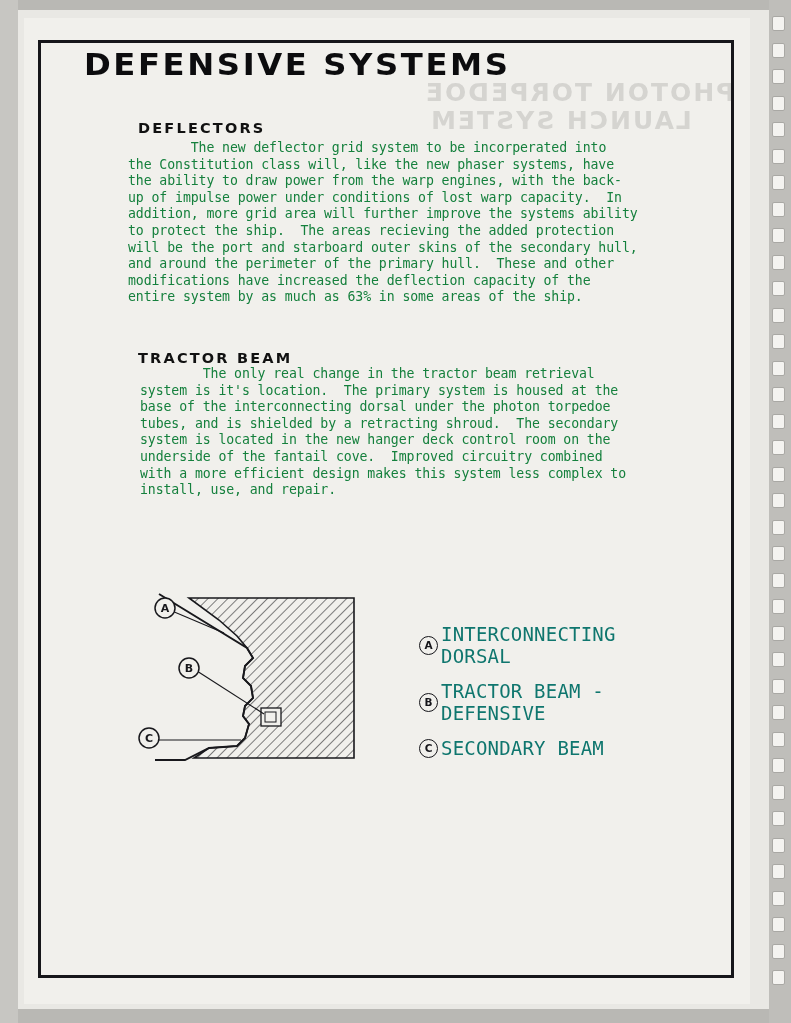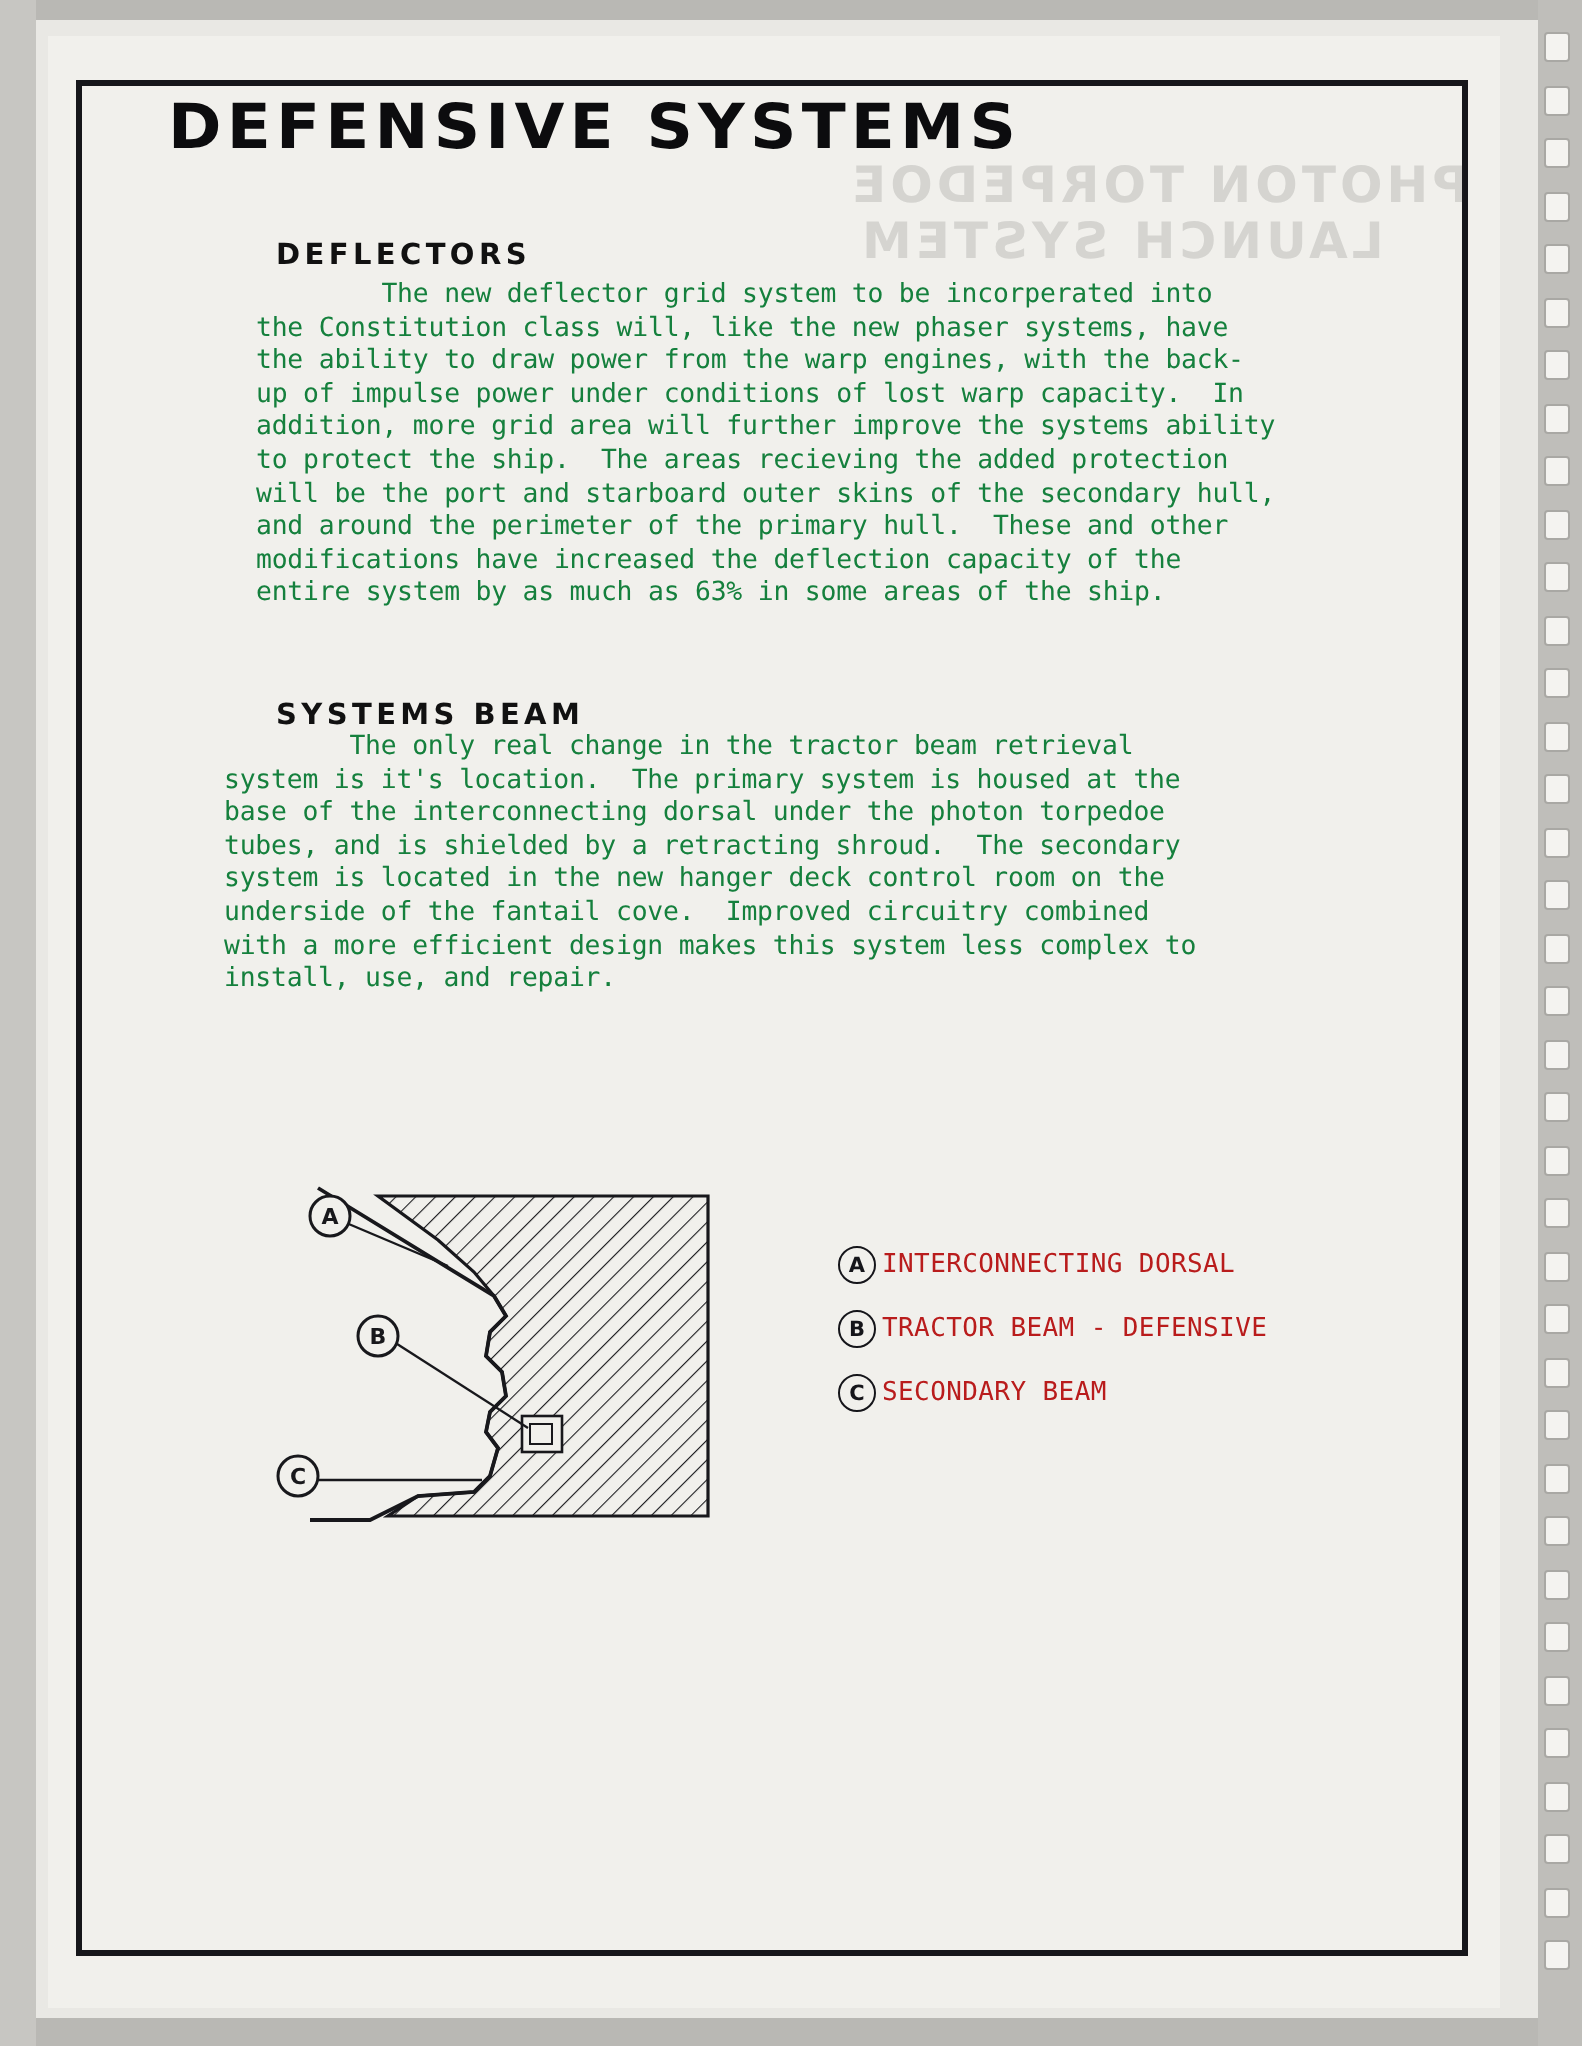--- a/index.html
+++ b/index.html
@@ -119,21 +119,21 @@
   .body-text {
     position: absolute;
     font-family: "DejaVu Sans Mono", monospace;
     font-size: 13.2px;
     line-height: 16.6px;
     color: #15803d;
     white-space: pre-wrap;
     letter-spacing: -0.1px;
   }
   .p-deflectors { left: 104px; top: 122px; width: 545px; }
-  .p-tractor    { left: 88px; top: 348px; width: 545px; }
+  .p-tractor    { left: 116px; top: 348px; width: 545px; }
 
   
   .ghost {
     position: absolute;
     color: rgba(40,40,45,0.14);
     font-family: "DejaVu Sans", sans-serif;
     font-weight: 900;
     transform: scaleX(-1);
     pointer-events: none;
     user-select: none;
@@ -170,22 +170,22 @@
     justify-content: center;
     font-family: "DejaVu Sans", sans-serif;
     font-size: 10.5px;
     font-weight: 700;
     color: #15151a;
     flex: 0 0 auto;
     margin-right: 3px;
   }
   .legend-label {
     font-family: "DejaVu Sans Mono", monospace;
-    font-size: 13px;
-    color: #b91c1c;
+    font-size: 19px;
+    color: #0f766e;
     letter-spacing: 0.2px;
   }
 </style>
 </head>
 <body>
 
 <div id="page">
 
   <div class="edge-top"></div>
   <div class="edge-bottom"></div>
@@ -246,21 +246,21 @@
 the Constitution class will, like the new phaser systems, have
 the ability to draw power from the warp engines, with the back-
 up of impulse power under conditions of lost warp capacity.  In
 addition, more grid area will further improve the systems ability
 to protect the ship.  The areas recieving the added protection
 will be the port and starboard outer skins of the secondary hull,
 and around the perimeter of the primary hull.  These and other
 modifications have increased the deflection capacity of the
 entire system by as much as 63% in some areas of the ship.</div>
 
-    <h2 class="section tractor">SYSTEMS BEAM</h2>
+    <h2 class="section tractor">TRACTOR BEAM</h2>
     <div class="body-text p-tractor">        The only real change in the tractor beam retrieval
 system is it's location.  The primary system is housed at the
 base of the interconnecting dorsal under the photon torpedoe
 tubes, and is shielded by a retracting shroud.  The secondary
 system is located in the new hanger deck control room on the
 underside of the fantail cove.  Improved circuitry combined
 with a more efficient design makes this system less complex to
 install, use, and repair.</div>
 
     <div class="diagram">

